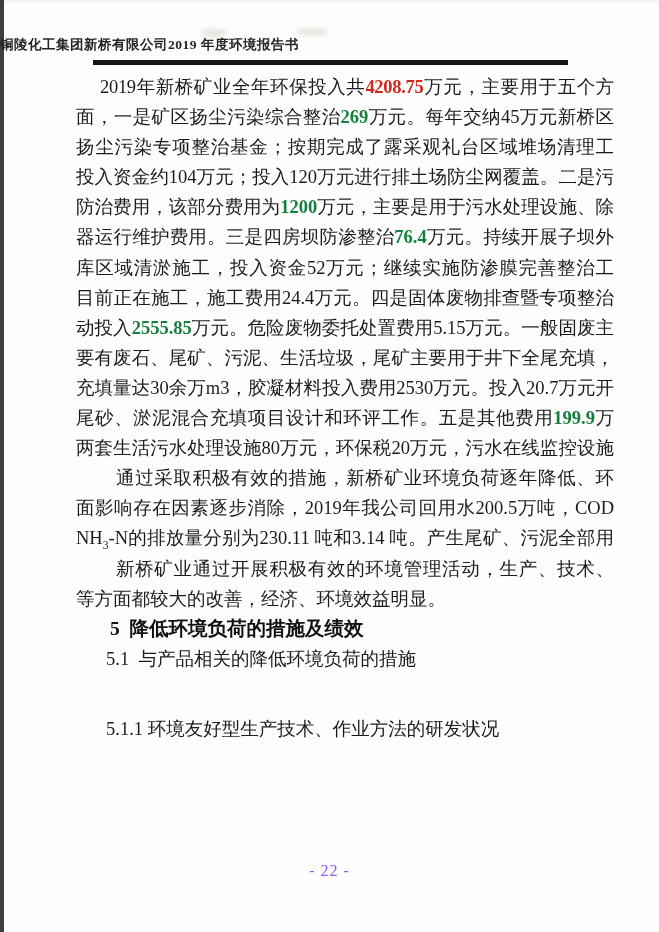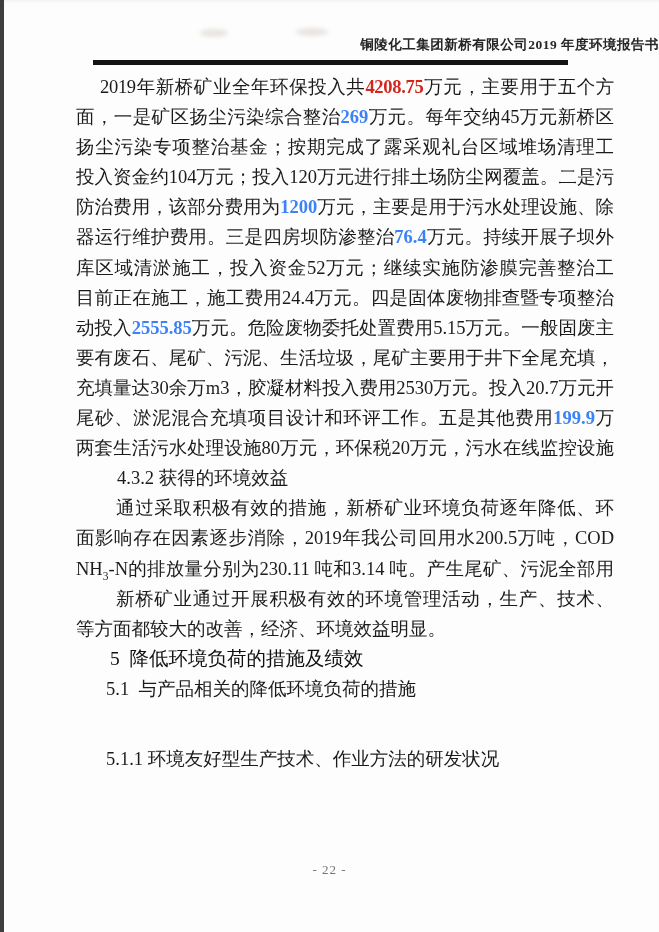--- a/index.html
+++ b/index.html
@@ -18,43 +18,43 @@
     background:var(--edge-color,#3e3e3e);
   }
   .smudge{
     position:absolute;background:#e4dfd7;border-radius:50%;
     filter:blur(2px);opacity:.8;
   }
   .smudge.s1{left:200px;top:29px;width:28px;height:8px;}
   .smudge.s2{left:296px;top:28px;width:32px;height:8px;}
   .doc-header{
     position:absolute;left:0;top:36px;width:659px;
-    text-align:right;font-size:13.5px;font-weight:bold;color:#262626;
+    text-align:left;font-size:13.5px;font-weight:bold;color:#262626;
     letter-spacing:.5px;
   }
   .header-rule{
     position:absolute;left:93px;top:60px;width:475px;height:5px;
     background:var(--rule-color,#141414);
   }
   .doc-body{
     position:absolute;left:76px;top:72px;width:538px;
   }
   .line{
     height:30.1px;line-height:30.1px;overflow:hidden;
     font-size:18.5px;color:#1b1b1b;white-space:nowrap0; 
   }
   .line.j{text-align:justify;text-align-last:justify;}
-  .line.h5{font-weight:normal;font-size:19.5px;color:#111;}
+  .line.h5{font-weight:bold;font-size:19.5px;color:#111;}
   .line.tight{letter-spacing:-0.3px;}
-  .seg.b{font-weight:bold;color:#3b82f6;}
+  .seg.b{font-weight:bold;color:#15803d;}
   .seg.rb{font-weight:bold;color:var(--accent-red,#d2271c);}
   sub.seg{font-size:0.62em;line-height:0;}
   .page-number{
     position:absolute;left:0;top:862px;width:659px;
-    text-align:center;font-size:13px;color:#737373;letter-spacing:1px;
+    text-align:center;font-size:16px;color:#8b5cf6;letter-spacing:1px;
   }
 </style>
 </head>
 <body>
 
 <div class="stage">
   <div class="edge-stripe"></div>
   <div class="smudge s1"></div>
   <div class="smudge s2"></div>
   <div class="doc-header">铜陵化工集团新桥有限公司2019 年度环境报告书</div>
@@ -66,21 +66,20 @@
       <div class="line j"><span class="seg">投入资金约104万元；投入120万元进行排土场防尘网覆盖。二是污染</span></div>
       <div class="line j"><span class="seg">防治费用，该部分费用为</span><span class="seg b">1200</span><span class="seg">万元，主要是用于污水处理设施、除尘</span></div>
       <div class="line j"><span class="seg">器运行维护费用。三是四房坝防渗整治</span><span class="seg b">76.4</span><span class="seg">万元。持续开展子坝外水</span></div>
       <div class="line j"><span class="seg">库区域清淤施工，投入资金52万元；继续实施防渗膜完善整治工程，</span></div>
       <div class="line j"><span class="seg">目前正在施工，施工费用24.4万元。四是固体废物排查暨专项整治行</span></div>
       <div class="line j"><span class="seg">动投入</span><span class="seg b">2555.85</span><span class="seg">万元。危险废物委托处置费用5.15万元。一般固废主</span></div>
       <div class="line j"><span class="seg">要有废石、尾矿、污泥、生活垃圾，尾矿主要用于井下全尾充填，年</span></div>
       <div class="line j"><span class="seg">充填量达30余万m3，胶凝材料投入费用2530万元。投入20.7万元开展</span></div>
       <div class="line j"><span class="seg">尾砂、淤泥混合充填项目设计和环评工作。五是其他费用</span><span class="seg b">199.9</span><span class="seg">万元。</span></div>
       <div class="line j"><span class="seg">两套生活污水处理设施80万元，环保税20万元，污水在线监控设施维</span></div>
-      <div class="line" style="padding-left: 41px;"><span class="seg">4.3.2 获得的环境效益</span></div>
       <div class="line j" style="padding-left: 40px;"><span class="seg">通过采取积极有效的措施，新桥矿业环境负荷逐年降低、环境负</span></div>
       <div class="line j"><span class="seg">面影响存在因素逐步消除，2019年我公司回用水200.5万吨，COD和</span></div>
       <div class="line j"><span class="seg">NH</span><sub class="seg sub">3</sub><span class="seg">-N的排放量分别为230.11 吨和3.14 吨。产生尾矿、污泥全部用于</span></div>
       <div class="line j" style="padding-left: 40px;"><span class="seg">新桥矿业通过开展积极有效的环境管理活动，生产、技术、管理</span></div>
       <div class="line"><span class="seg">等方面都较大的改善，经济、环境效益明显。</span></div>
       <div class="line h5" style="padding-left: 34px;"><span class="seg">5 降低环境负荷的措施及绩效</span></div>
       <div class="line" style="padding-left: 30px;"><span class="seg">5.1 与产品相关的降低环境负荷的措施</span></div>
       <div class="line" style="padding-left: 30px; margin-top: 40px;"><span class="seg">5.1.1 环境友好型生产技术、作业方法的研发状况</span></div>
     </div>
   <div class="page-number">- 22 -</div>

